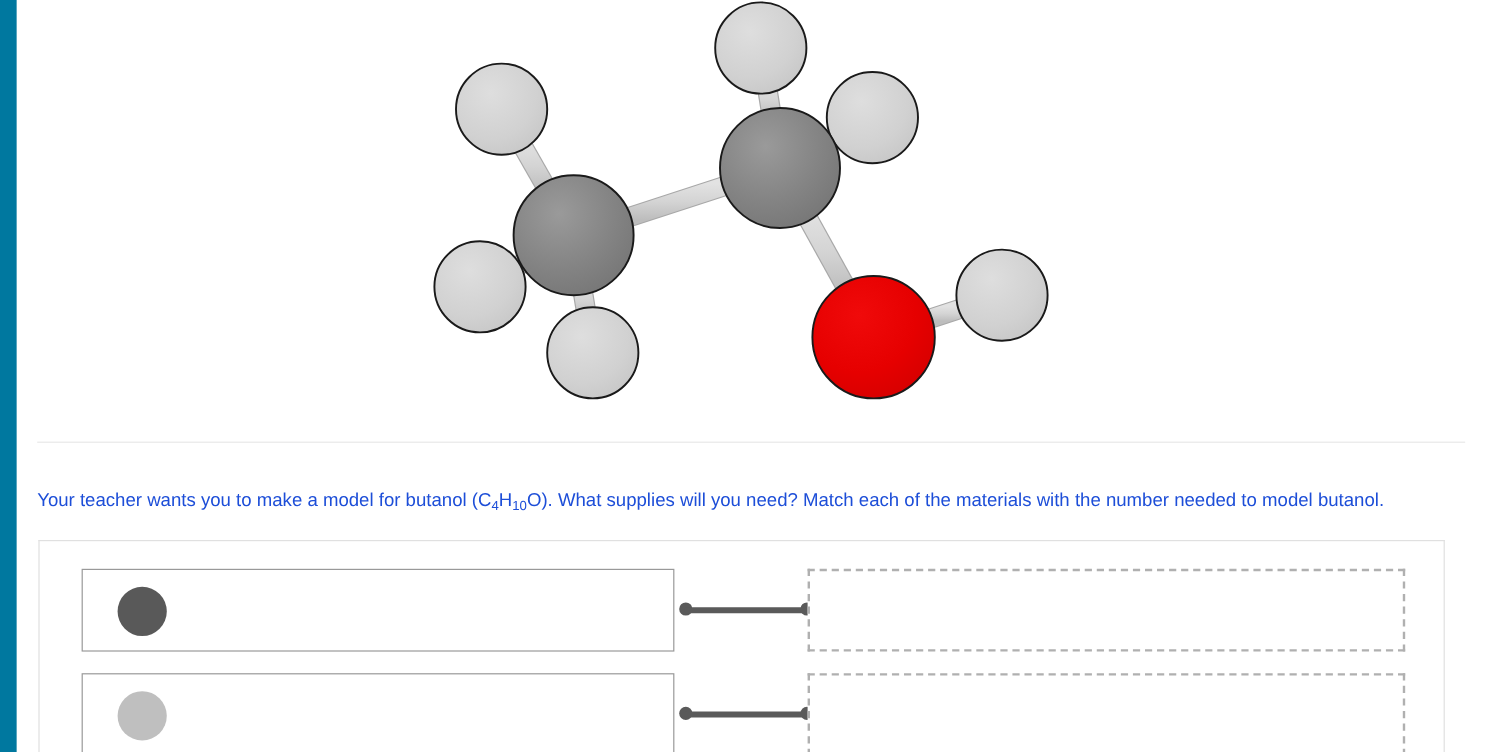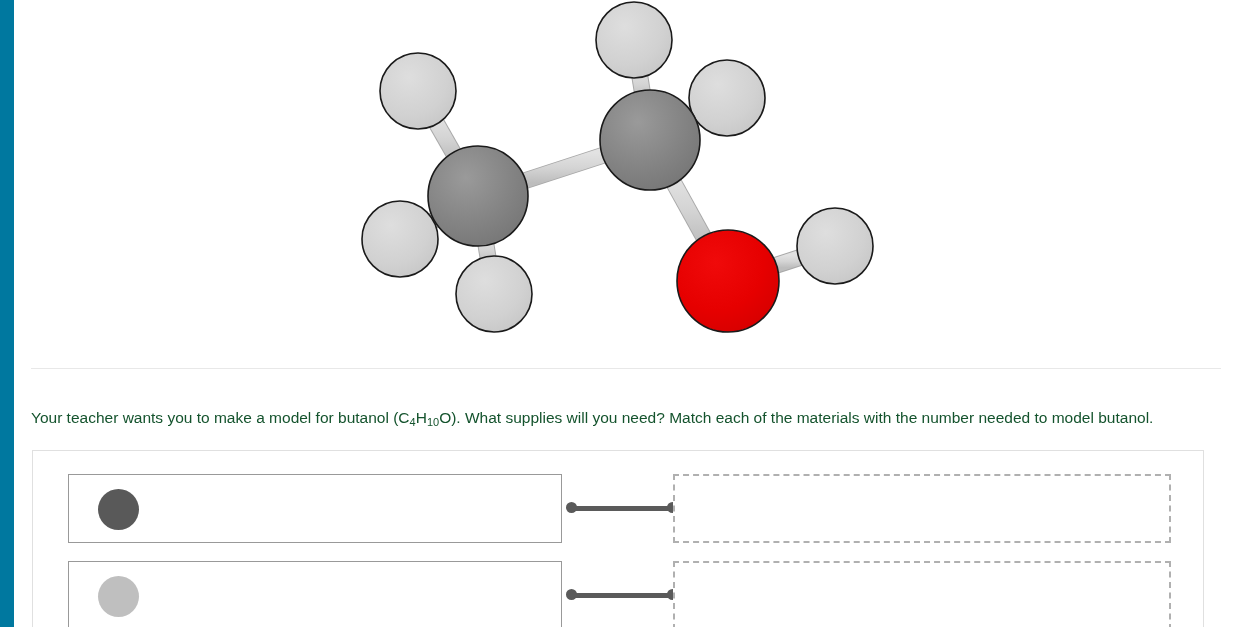--- a/index.html
+++ b/index.html
@@ -62,21 +62,21 @@
   }
 
   
   #question-prompt {
     position: absolute;
     left: 17px;
     top: 390px;
     width: 1172px;
     font-size: 15.5px;
     line-height: 23px;
-    color: #14532d;
+    color: #1d4ed8;
   }
   #question-prompt sub {
     font-size: 11px;
     line-height: 0;
     vertical-align: baseline;
     position: relative;
     top: 3px;
   }
   .formula-part { white-space: nowrap; }
 

